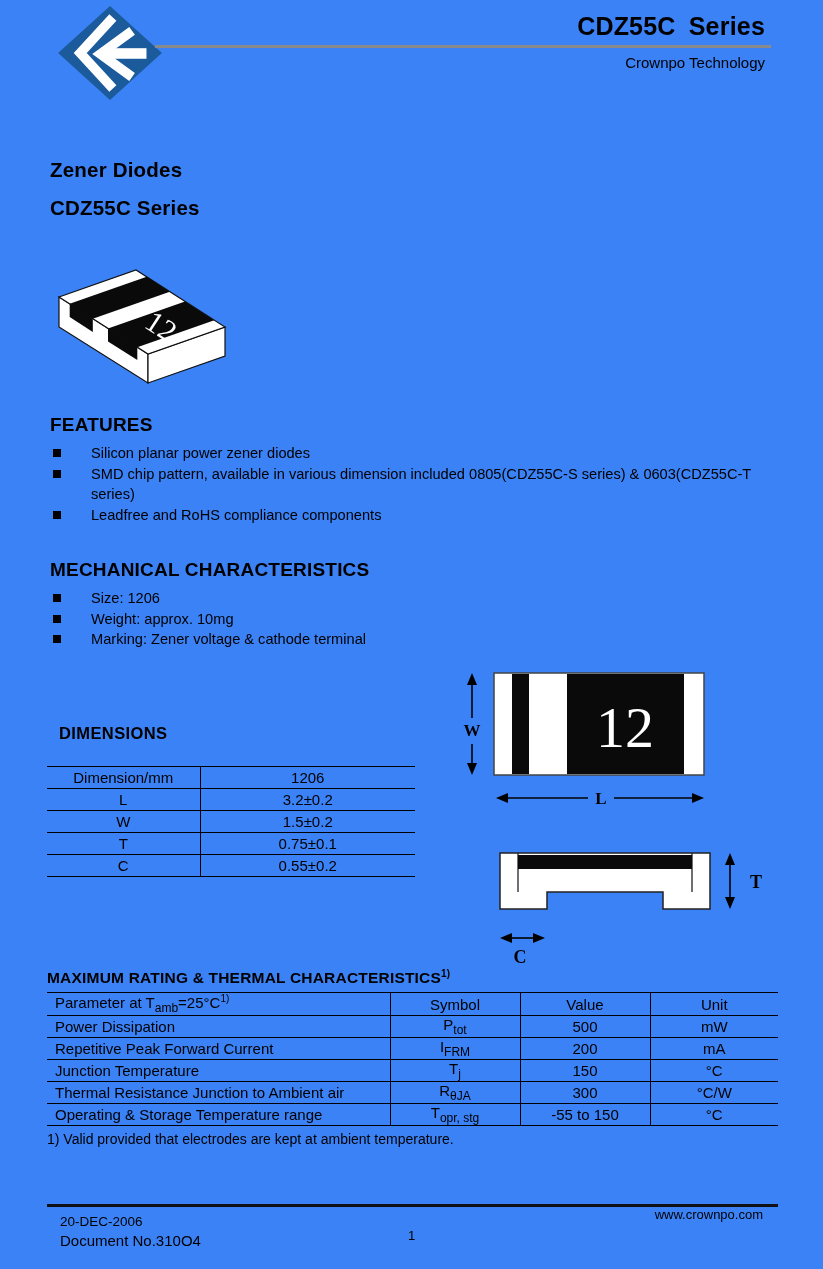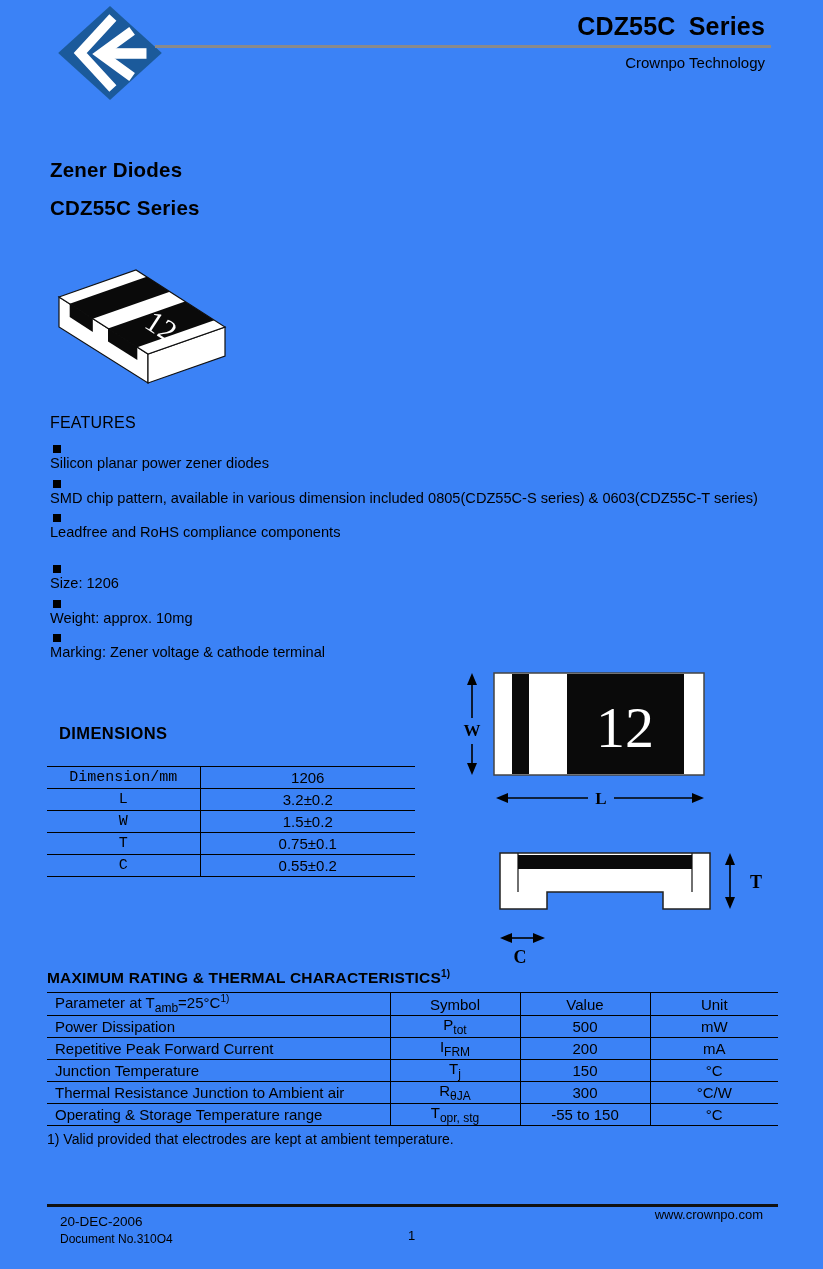--- a/index.html
+++ b/index.html
@@ -14,45 +14,45 @@
   }
   .abs{position:absolute;}
   
   .series-title{right:58px;top:12px;font-size:25px;font-weight:bold;word-spacing:6px;letter-spacing:0.2px;}
   .header-rule{left:155px;top:45px;width:616px;height:3px;background:#8a8a8a;}
   .company{right:58px;top:54px;font-size:15px;}
   
   .doc-title{left:50px;font-size:20.5px;font-weight:bold;letter-spacing:0.2px;}
   
   .section{left:50px;width:716px;}
-  .section-heading{font-size:16px;font-weight:normal;margin:0 0 7px 0;letter-spacing:0.2px;}
-  .bullet-item{display:flex;margin:0;font-size:14.6px;line-height:20.5px;flex-direction:column;}
+  .section-heading{font-size:19px;font-weight:bold;margin:0 0 7px 0;letter-spacing:0.2px;}
+  .bullet-item{display:flex;margin:0;font-size:14.6px;line-height:20.5px;}
   .bullet{flex:0 0 8px;width:8px;height:8px;background:#000;margin:6px 30px 0 3px;}
   .bullet-text{flex:1;}
   .dim-heading{left:59px;top:724px;font-size:16.5px;font-weight:bold;letter-spacing:0.4px;}
   
   .dim-table{border-collapse:collapse;table-layout:fixed;width:368px;font-size:15px;}
   .dim-table td{border-top:1.6px solid #000;border-bottom:1.6px solid #000;text-align:center;height:21px;padding:0;}
-  .dim-table td:first-child{border-right:1.6px solid #000;font-family:Liberation Mono, monospace;}
+  .dim-table td:first-child{border-right:1.6px solid #000;}
   
   .max-heading{left:47px;top:968px;font-size:15.5px;font-weight:bold;letter-spacing:0.2px;}
   .max-heading sup{font-size:10px;}
   .rating-table{border-collapse:collapse;table-layout:fixed;width:731px;font-size:15px;}
   .rating-table td{border-top:1.6px solid #000;border-bottom:1.6px solid #000;height:20px;padding:0 4px;text-align:center;}
   .rating-table td+td{border-left:1.6px solid #000;}
   .rating-table td.param{text-align:left;padding-left:8px;border-left:none;}
   .rating-table tr.hdr td{height:22px;}
   .rating-table sub{font-size:12px;}
   .rating-table sup{font-size:10px;}
   .footnote{left:47px;top:1131px;font-size:14px;}
   
   .footer-rule{left:47px;top:1204px;width:731px;height:3px;background:#111;}
   .website{right:60px;top:1207px;font-size:13px;}
   .date{left:60px;top:1214px;font-size:13.5px;}
-  .docno{left:60px;top:1232px;font-size:12px;}
+  .docno{left:60px;top:1232px;font-size:15px;}
   .pagenum{left:0;top:1228px;width:823px;text-align:center;font-size:13px;}
   .serif-label{font-family:"Liberation Serif","DejaVu Serif",serif;font-weight:bold;}
 </style>
 </head>
 <body>
 
 <div class="page">
 
   <svg class="abs" style="left:56px;top:5px;" width="108" height="96" viewBox="0 0 110 100">
     <polygon points="55,1 109,50 55,99 1,50" fill="#1b5a9b"></polygon>
@@ -93,20 +93,21 @@
       <span class="bullet"></span>
       <span class="bullet-text">SMD chip pattern, available in various dimension included 0805(CDZ55C-S series) &amp; 0603(CDZ55C-T series)</span>
     </div>
     <div class="bullet-item">
       <span class="bullet"></span>
       <span class="bullet-text">Leadfree and RoHS compliance components</span>
     </div>
   </div>
 
   <div class="abs section" style="top:559px;">
+    <div class="section-heading">MECHANICAL CHARACTERISTICS</div>
     <div class="bullet-item">
       <span class="bullet"></span>
       <span class="bullet-text">Size: 1206</span>
     </div>
     <div class="bullet-item">
       <span class="bullet"></span>
       <span class="bullet-text">Weight: approx. 10mg</span>
     </div>
     <div class="bullet-item">
       <span class="bullet"></span>

